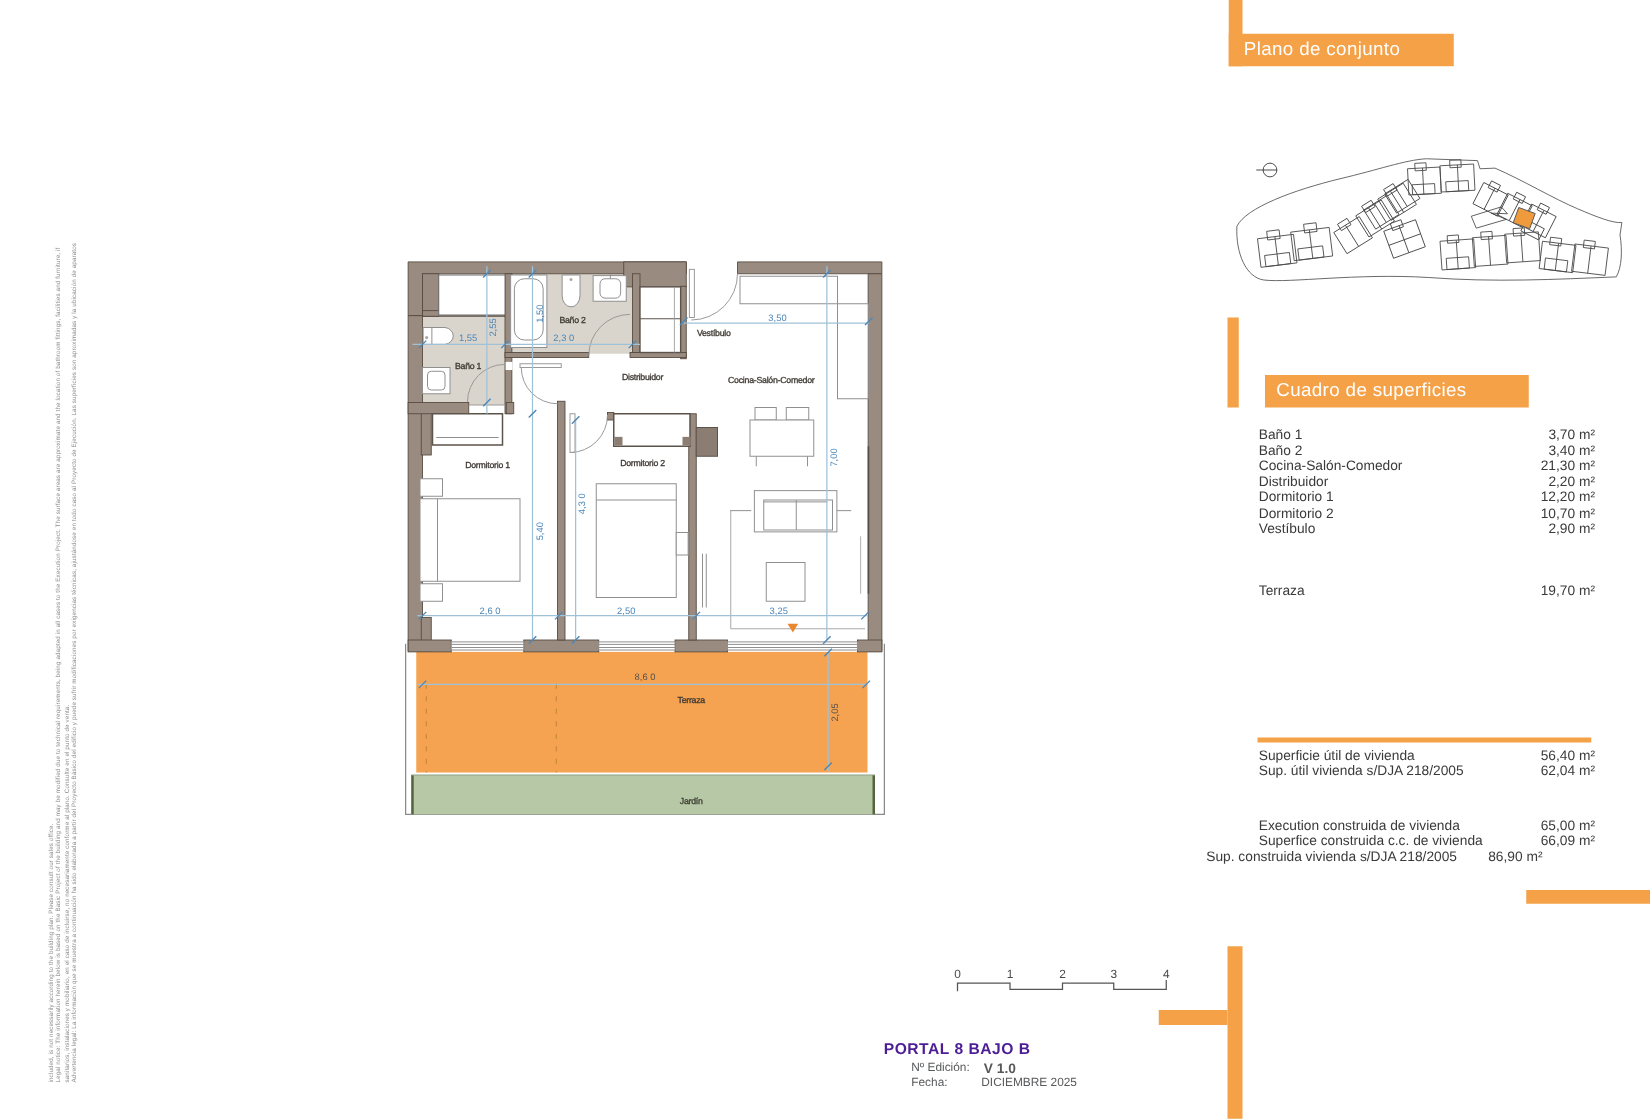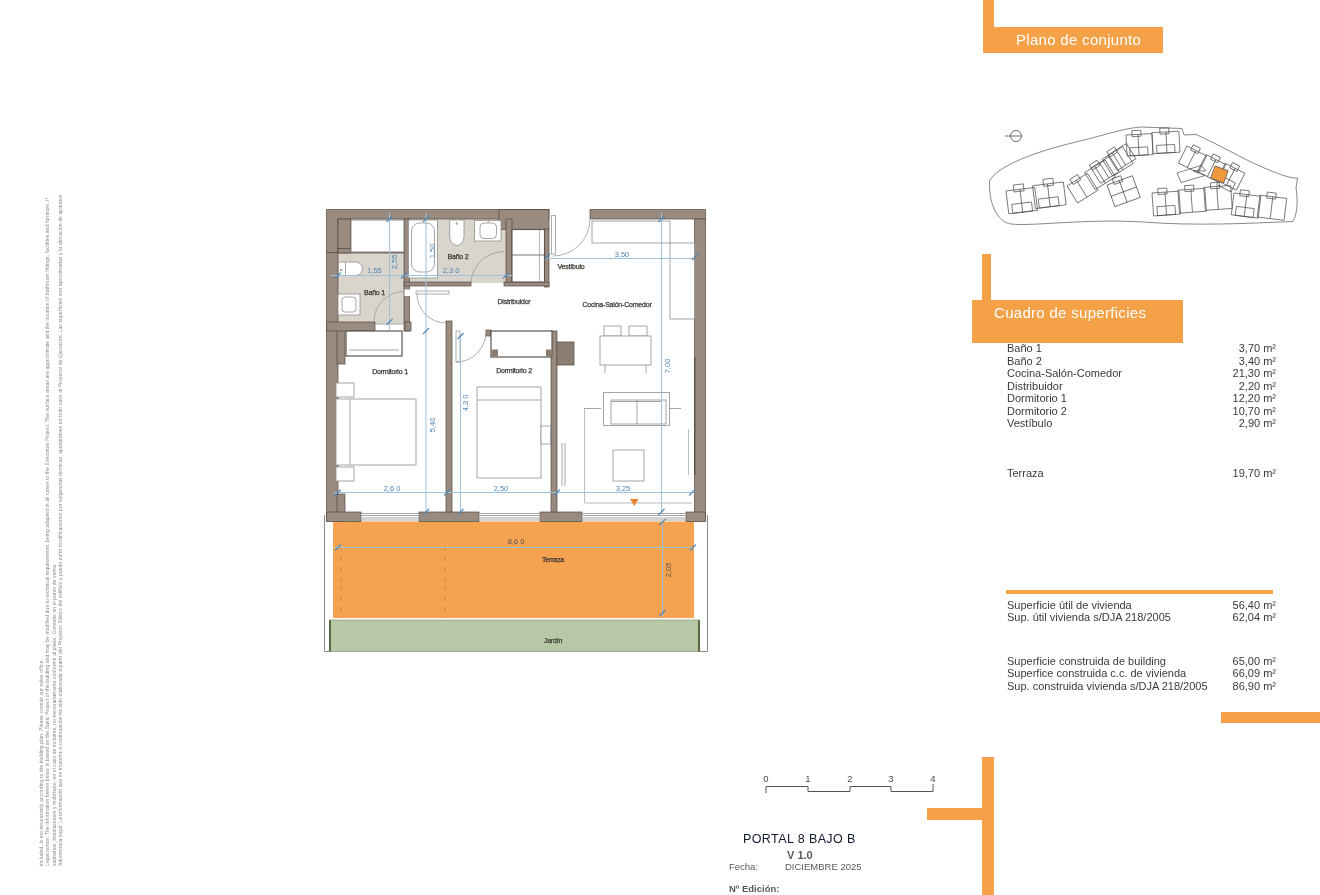--- a/index.html
+++ b/index.html
@@ -350,23 +350,23 @@
     <text x="766" y="782">0</text>
         <text x="808" y="782">1</text>
         <text x="850" y="782">2</text>
         <text x="891" y="782">3</text>
         <text x="933" y="782">4</text>
   </g>
 </g>
 </svg>
 
 <div class="abs orange" style="left:983px;top:0;width:11px;height:53px"></div>
-<div class="abs orange hdr" style="left:983px;top:27px;width:180px;height:26px;padding-left:33px;line-height:26px;box-sizing:border-box">Plano de conjunto</div>
+<div class="abs orange hdr" style="left:983px;top:27px;width:180px;height:26px;padding-left:12px;line-height:26px;box-sizing:border-box">Plano de conjunto</div>
 <div class="abs orange" style="left:982px;top:254px;width:9px;height:72px"></div>
-<div class="abs orange hdr" style="left:972px;top:300px;width:211px;height:43px;padding-left:22px;line-height:26px;box-sizing:border-box">Cuadro de superficies</div>
+<div class="abs orange hdr" style="left:1012px;top:300px;width:211px;height:26px;padding-left:9px;line-height:26px;box-sizing:border-box">Cuadro de superficies</div>
 
 <div class="row" style="left:1007px;top:342px;width:269px">
     <span>Baño 1</span>
     <span>3,70 m²</span>
   </div>
 <div class="row" style="left:1007px;top:354.5px;width:269px">
     <span>Baño 2</span>
     <span>3,40 m²</span>
   </div>
 <div class="row" style="left:1007px;top:367px;width:269px">
@@ -397,33 +397,33 @@
 <div class="abs orange" style="left:1006px;top:590px;width:267px;height:3.5px"></div>
 <div class="row" style="left:1007px;top:598.5px;width:269px">
     <span>Superficie útil de vivienda</span>
     <span>56,40 m²</span>
   </div>
 <div class="row" style="left:1007px;top:611px;width:269px">
     <span>Sup. útil vivienda s/DJA 218/2005</span>
     <span>62,04 m²</span>
   </div>
 <div class="row" style="left:1007px;top:654.5px;width:269px">
-    <span>Superficie construida de building</span>
+    <span>Execution construida de vivienda</span>
     <span>65,00 m²</span>
   </div>
 <div class="row" style="left:1007px;top:667px;width:269px">
     <span>Superfice construida c.c. de vivienda</span>
     <span>66,09 m²</span>
   </div>
-<div class="row" style="left:1007px;top:679.5px;width:269px">
+<div class="row" style="left:965px;top:679.5px;width:269px">
     <span>Sup. construida vivienda s/DJA 218/2005</span>
     <span>86,90 m²</span>
   </div>
 
 <div class="abs orange" style="left:1221px;top:712px;width:99px;height:11px"></div>
 <div class="abs orange" style="left:982px;top:757px;width:12px;height:138px"></div>
 <div class="abs orange" style="left:927px;top:808px;width:55px;height:12px"></div>
 
-<div class="abs" style="left:743px;top:832px;color:#0f172a;font-weight:normal;font-size:12.5px;letter-spacing:0.4px">PORTAL 8 BAJO B</div>
-<div class="abs" style="left:729px;top:883px;color:#58595B;font-weight:bold;font-size:9.5px">Nº Edición:</div>
+<div class="abs" style="left:707px;top:832px;color:#4c1d95;font-weight:bold;font-size:12.5px;letter-spacing:0.4px">PORTAL 8 BAJO B</div>
+<div class="abs" style="left:729px;top:849px;color:#58595B;font-weight:normal;font-size:9.5px">Nº Edición:</div>
 <div class="abs" style="left:787px;top:849px;color:#58595B;font-weight:bold;font-size:11px">V 1.0</div>
 <div class="abs" style="left:729px;top:861px;color:#58595B;font-weight:normal;font-size:9.5px">Fecha:</div>
 <div class="abs" style="left:785px;top:861px;color:#58595B;font-weight:normal;font-size:9.5px">DICIEMBRE 2025</div>
 
 </body></html>

